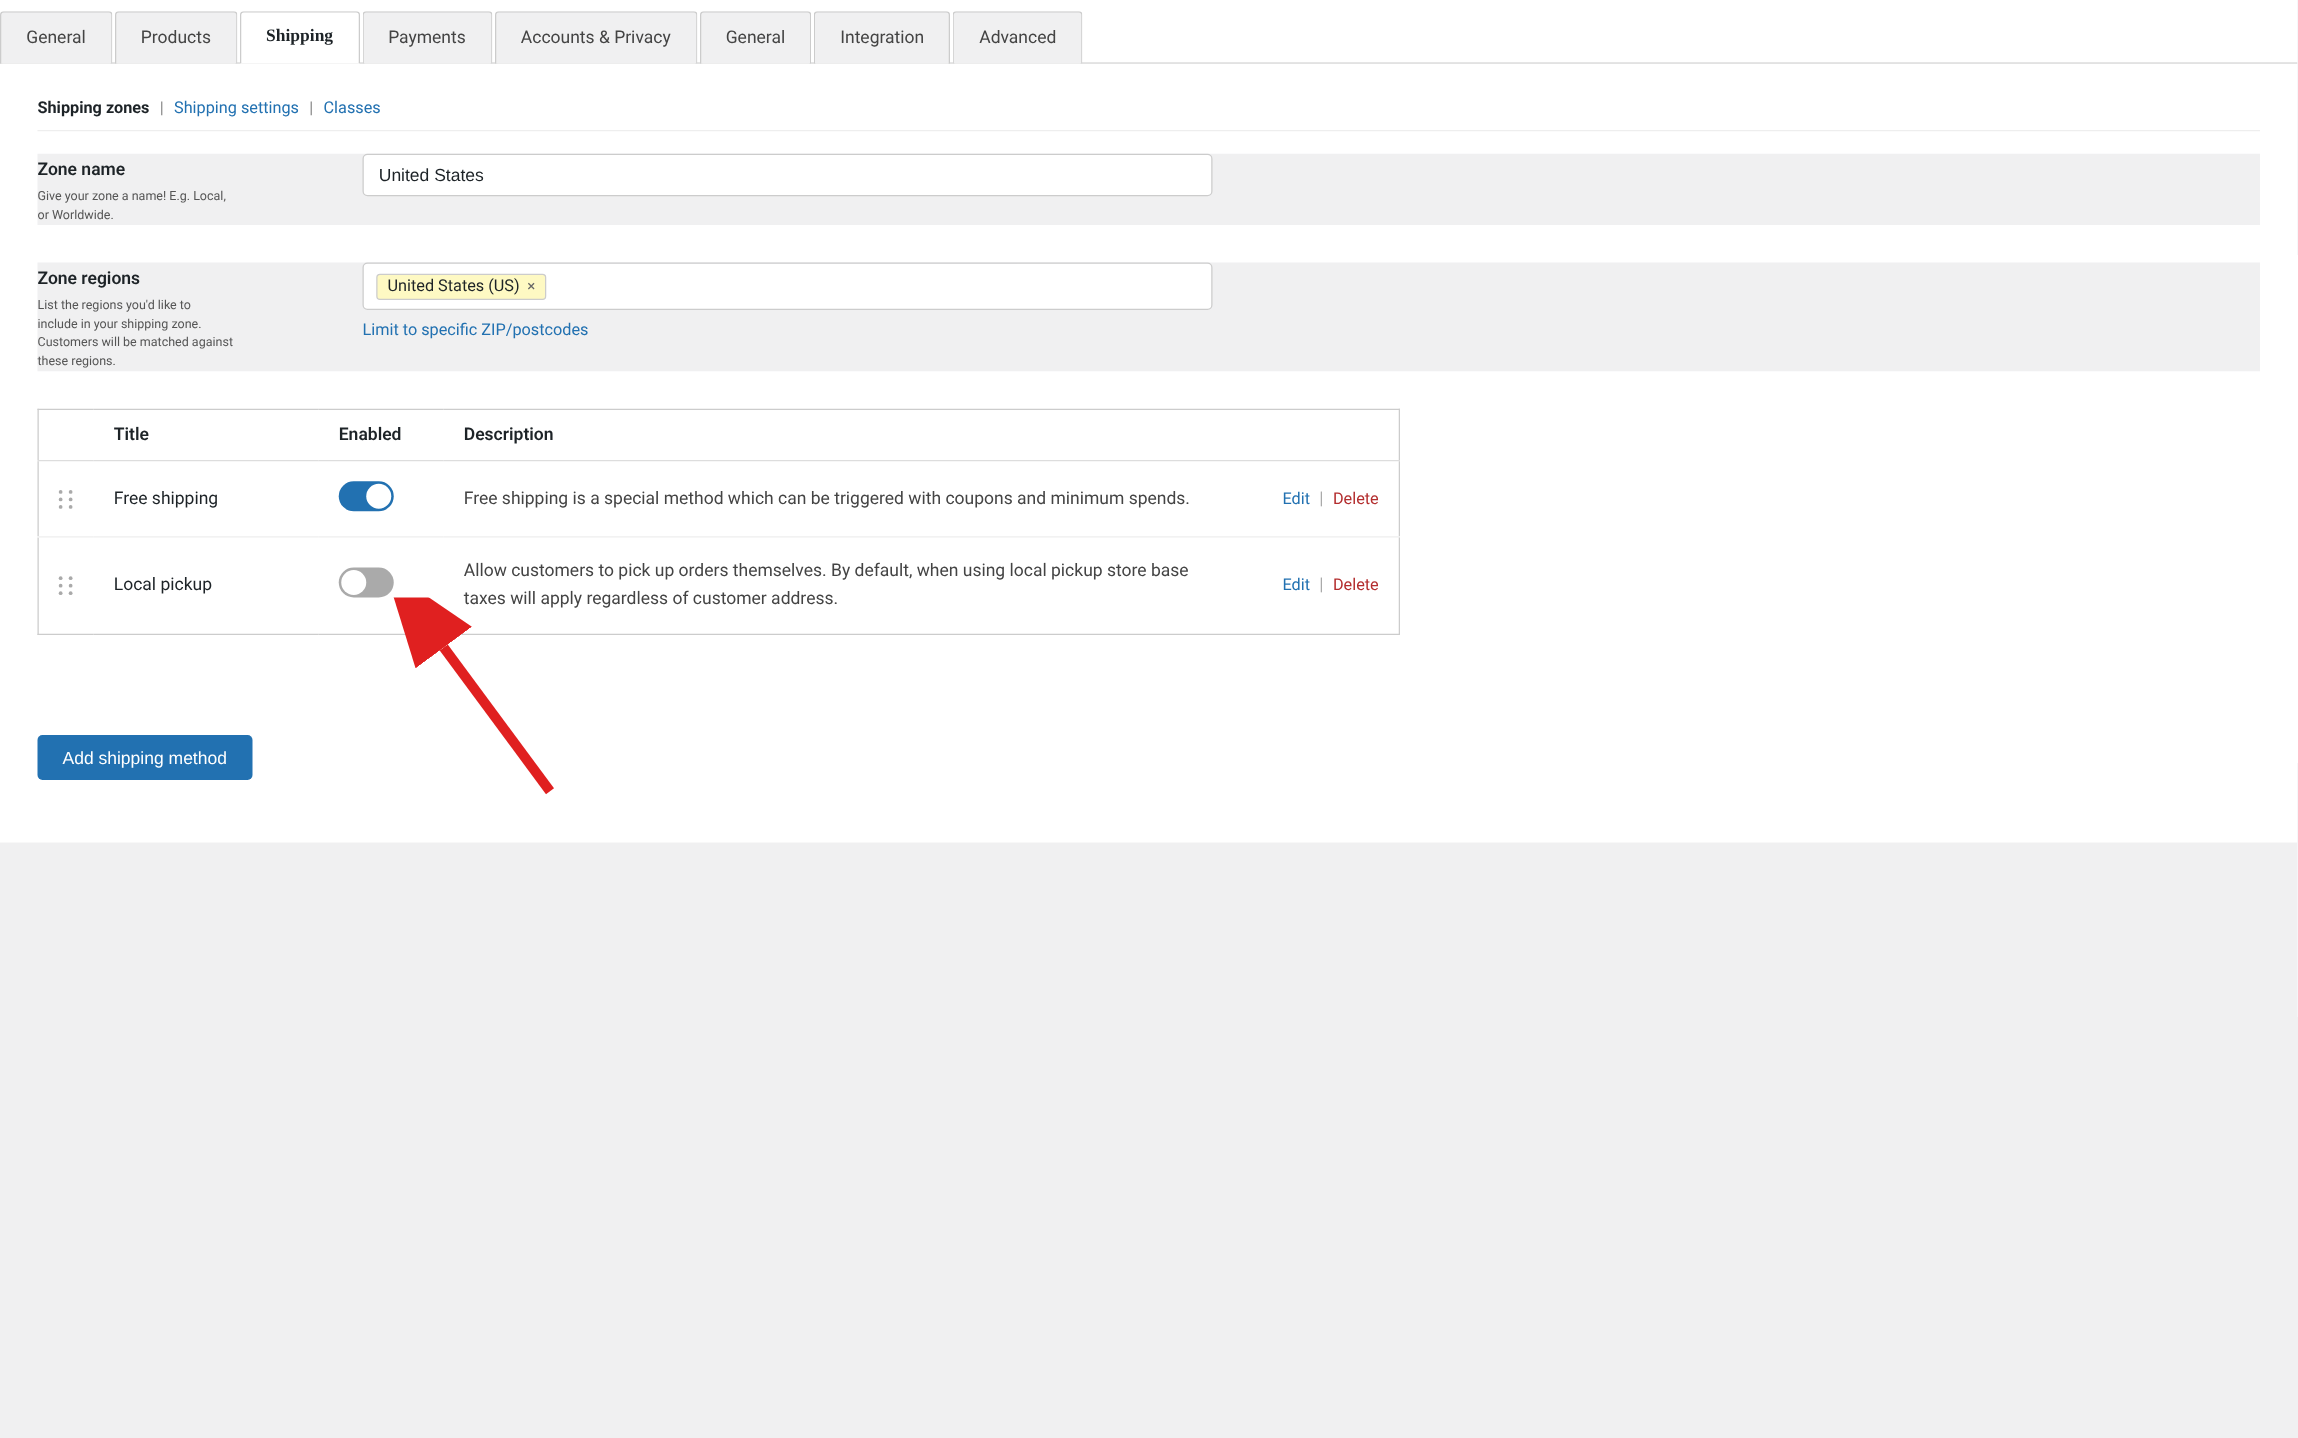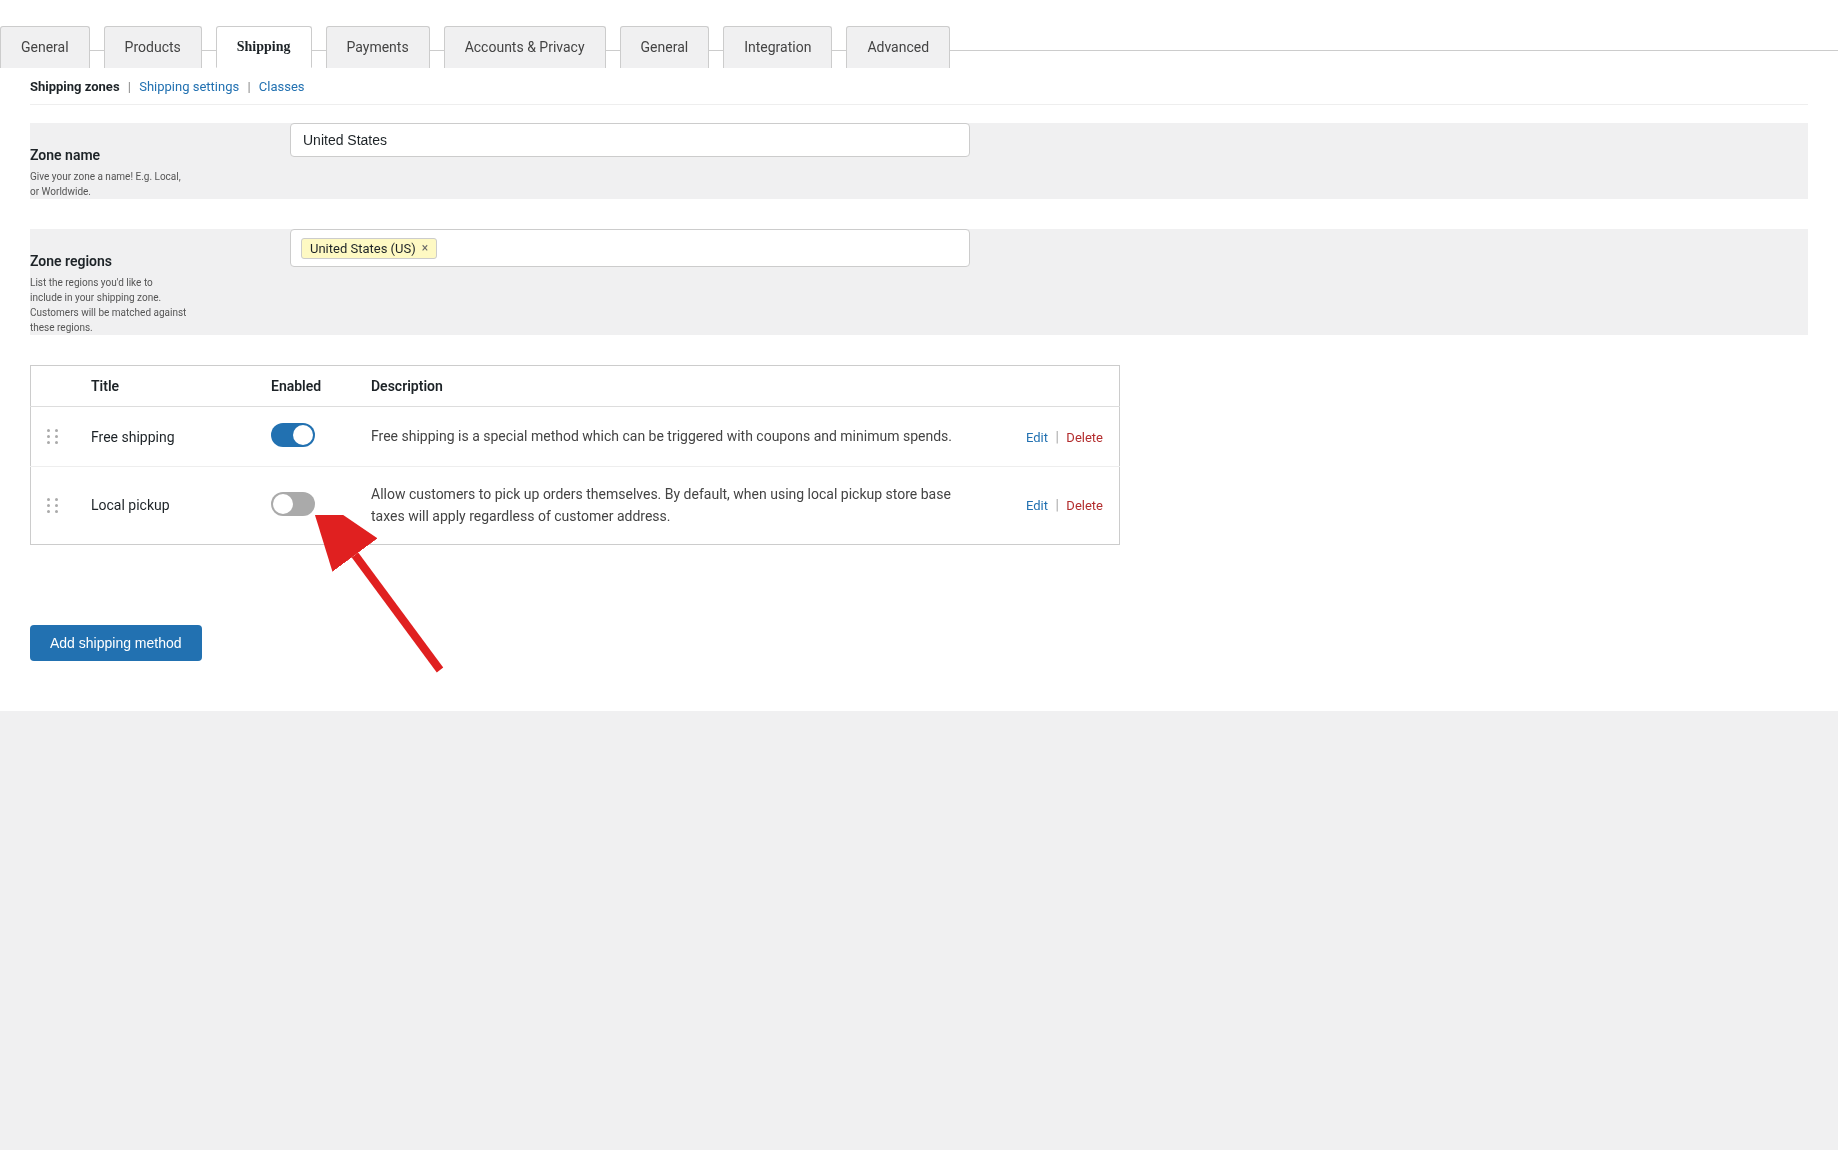--- a/index.html
+++ b/index.html
@@ -17,25 +17,25 @@
       padding: 0 0 0 0;
     }
     .tab-item {
       padding: 12px 20px;
       cursor: pointer;
       font-size: 14px;
       color: #444;
       border: 1px solid #ccc;
       border-bottom: none;
       background: #f0f0f1;
-      margin-right: 14px;
+      margin-right: 2px;
       margin-top: 8px;
       border-radius: 3px 3px 0 0;
       position: relative;
-      top: 18px;
+      top: 1px;
     }
     .tab-item.active {
       background: #fff;
       color: #1d2327;
       font-weight: 600;
       border-bottom: 1px solid #fff;
       font-family: Liberation Serif, serif;
     }
     
     .sub-nav {
@@ -66,21 +66,20 @@
     
     .form-row {
       display: flex;
       margin-bottom: 30px;
       background: #f0f0f1;
     }
     .form-label-col {
       width: 260px;
       min-width: 260px;
       padding-top: 5px;
-      margin-top: 19px;
     }
     .form-label-col .label-title {
       font-weight: 600;
       font-size: 14px;
       margin-bottom: 6px;
     }
     .form-label-col .label-desc {
       font-size: 10px;
       color: #555;
       line-height: 1.5;
@@ -326,20 +325,23 @@
           <span>these regions.</span>
         </div>
       </div>
       <div class="form-field-col">
         <div class="tag-input-wrapper">
           <div class="tag">
             <span>United States (US)</span>
             <span class="tag-remove">×</span>
           </div>
         </div>
+        <span class="zip-link">
+          <a href="#">Limit to specific ZIP/postcodes</a>
+        </span>
       </div>
     </div>
 
     <div class="shipping-methods-row" style="margin-top: 30px;">
       <div class="shipping-methods-table-col">
         <table class="methods-table">
           <thead>
             <tr>
               <th class="drag-col"></th>
               <th class="title-col">Title</th>

